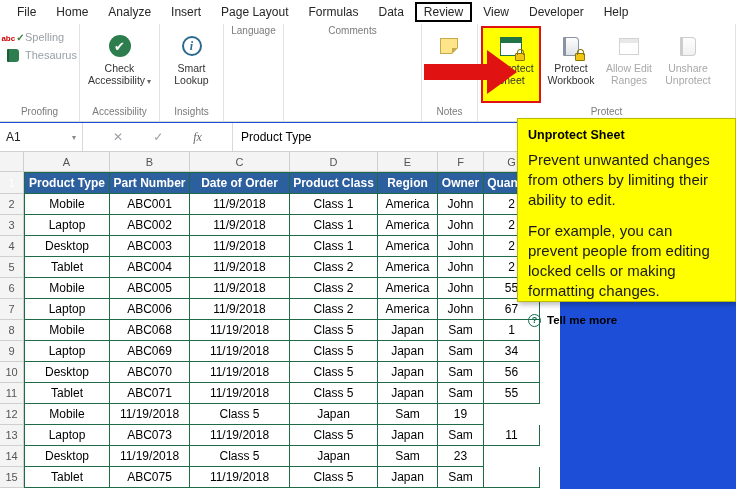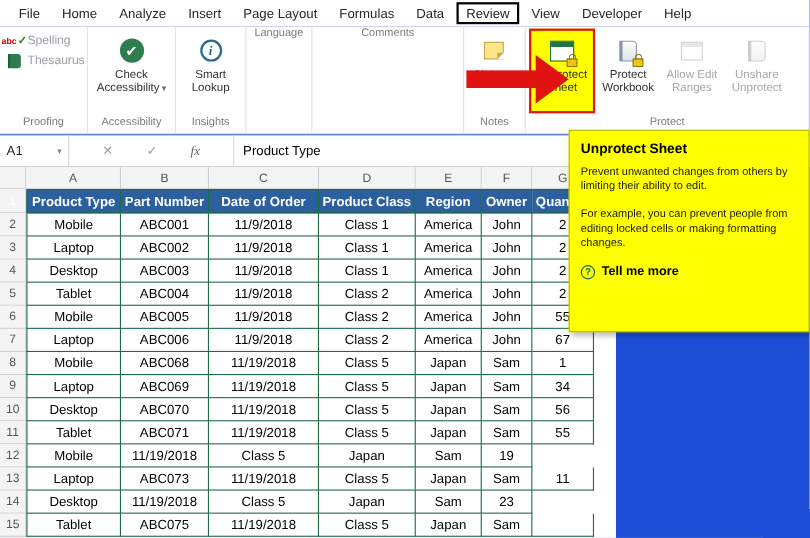--- a/index.html
+++ b/index.html
@@ -78,21 +78,21 @@
   
   .arrow { position:absolute; left:424px; top:50px; width:94px; height:44px; z-index:40; }
   .arrow .body { position:absolute; left:0; top:14px; width:64px; height:16px; background:var(--accent-red); }
   .arrow .head { position:absolute; left:63px; top:0; width:0; height:0;
                  border-top:22px solid transparent; border-bottom:22px solid transparent;
                  border-left:30px solid var(--accent-red); }
 
   
   .fbar { position:absolute; top:123px; left:0; right:0; height:29px; background:#fff;
           border-bottom:1px solid #d0d0d0; display:flex; align-items:stretch; font-size:12px; }
-  .namebox { width:63px; border-right:1px solid #d9d9d9; display:flex; align-items:center;
+  .namebox { width:83px; border-right:1px solid #d9d9d9; display:flex; align-items:center;
              padding:0 6px; color:#222; }
   .namebox .nb-caret { margin-left:auto; font-size:8px; color:#888; }
   .fbtns { width:150px; display:flex; align-items:center; justify-content:space-evenly;
            border-right:1px solid #d9d9d9; color:#9aa0a6; }
   .fbtns .fx { font-family:"Liberation Serif", serif; font-style:italic; color:#6a6a6a; }
   .fvalue { flex:1; display:flex; align-items:center; padding-left:8px; color:#000; }
 
   
   .sheet { position:absolute; top:152px; left:0; width:560px; bottom:0; background:#fff; z-index:1; }
   .srow { display:flex; height:21px; }
@@ -116,21 +116,21 @@
   .corner { background:#f4f4f4; border-right:1px solid #cfcfcf; border-bottom:1px solid #cfcfcf; }
   .hdrrow .cell { background:var(--header-blue); color:#fff; font-weight:bold;
                   border-top:1px solid var(--grid-green); }
   .hdrrow .rn { background:#f4f4f4; font-weight:normal; border-top:none; }
 
   
   .tooltip { position:absolute; left:517px; top:118px; width:219px; height:184px;
              background:var(--highlight-yellow); border:1px solid #b9b900;
              box-shadow:2px 3px 5px rgba(0,0,0,.25); z-index:50; padding:9px 10px; }
   .tt-title { font-size:12.5px; font-weight:bold; color:#000; margin-bottom:8px; }
-  .tt-body { font-size:10px; line-height:1.32; color:#1a1a1a; }
+  .tt-body { font-size:15px; line-height:1.32; color:#1a1a1a; }
   .tt-body + .tt-body { margin-top:12px; }
   .tt-link { margin-top:13px; display:flex; align-items:center; gap:6px; font-size:11.5px;
              font-weight:bold; color:#000; }
   .q-icon { width:13px; height:13px; border-radius:50%; border:1.5px solid #0f6b50; color:#0f6b50;
             font-size:9px; font-weight:bold; display:flex; align-items:center; justify-content:center; }
 </style>
 </head>
 <body>
 
 <div class="screen" style="--accent-red: #e01212; --highlight-yellow: #ffff00; --header-blue: #2c5f9e; --grid-green: #1e6b45; --excel-green: #217346;">

